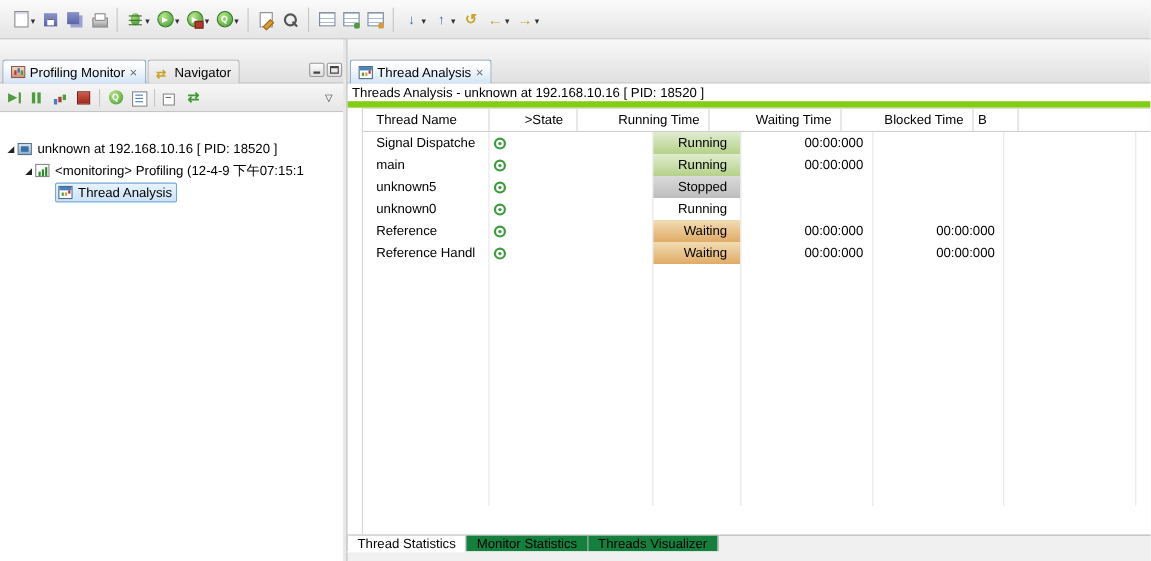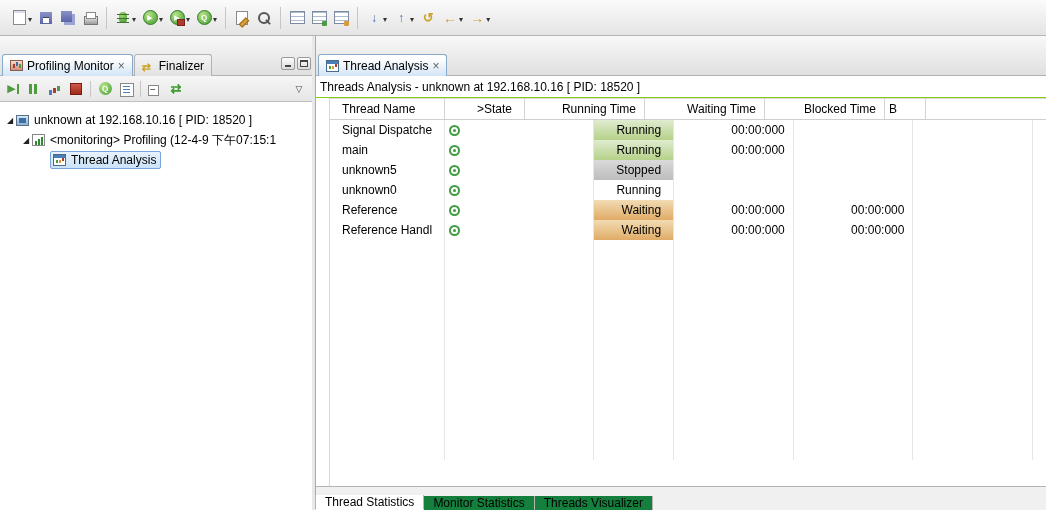--- a/index.html
+++ b/index.html
@@ -79,33 +79,33 @@
   .vi-list::before{content:"";width:12px;height:12px;border:1px solid #888;background:#fff;position:absolute;left:3px;top:3px}
   .vi-list::after{content:"";position:absolute;left:6px;top:6px;width:7px;height:1px;background:#4a7ebb;box-shadow:0 3px 0 #4a7ebb,0 6px 0 #4a7ebb}
   .vi-collapse::before{content:"";width:9px;height:9px;border:1px solid #888;background:#fff;position:absolute;left:2px;top:5px}
   .vi-collapse::after{content:"−";position:absolute;left:4px;top:4px;font-size:10px;color:#333}
   .vi-refresh::before{content:"⇄";color:#3f9b2f;font-weight:bold;font-size:13px}
   .view-menu::before{content:"▽";font-size:9px;color:#444}
   .vsep{width:1px;height:16px;background:#c6c6c6;margin:0 2px}
   .vspacer{flex:1}
 
   
-  .tree{flex:1;background:#fff;padding-top:8px;overflow:hidden}
+  .tree{flex:1;background:#fff;padding-top:23px;overflow:hidden}
   .trow{height:20px;display:flex;align-items:center;white-space:nowrap;cursor:default}
   .twisty{width:12px;text-align:center;font-size:8px;color:#222;flex:0 0 12px}
   .twisty::before{content:"◢"}
   .nico-host{width:13px;height:11px;border:1px solid #55708a;background:linear-gradient(#d8e8f4,#8fb0cc);position:relative;margin-right:5px;flex:0 0 13px}
   .nico-host::before{content:"";position:absolute;left:2px;top:2px;width:7px;height:5px;background:#3a6ea5}
   .nico-chart{width:13px;height:12px;border:1px solid #888;margin-right:5px;flex:0 0 13px;background:linear-gradient(#2e8b2e,#2e8b2e) 2px 6px/2px 4px no-repeat,linear-gradient(#2e8b2e,#2e8b2e) 5px 4px/2px 6px no-repeat,linear-gradient(#2e8b2e,#2e8b2e) 8px 2px/2px 8px no-repeat,#fff}
   .nico-window{margin-right:5px;flex:0 0 13px}
   .tree-sel{display:flex;align-items:center;background:linear-gradient(#e8f3fd,#cbe2f7);border:1px solid #74a7d7;border-radius:2px;padding:1px 4px 1px 2px}
   .lvl0{padding-left:4px}.lvl1{padding-left:20px}.lvl2{padding-left:50px}
 
   
-  .edheader{height:22px;background:#fff;border-bottom:1px solid #84cc16;display:flex;align-items:center;padding-left:4px;white-space:nowrap;overflow:hidden}
+  .edheader{height:22px;background:#fff;border-bottom:6px solid #84cc16;display:flex;align-items:center;padding-left:4px;white-space:nowrap;overflow:hidden}
 
   
   .tablewrap{flex:1;background:#fff;padding-left:13px;overflow:hidden;display:flex;flex-direction:row}
   .grid{border-left:1px solid #d8d8d8;border-top:1px solid #d8d8d8;min-width:745px}
   .gh{display:flex;height:21px;border-bottom:1px solid #cfcfcf;background:#fff}
   .gh .hc{border-right:1px solid #d4d4d4;display:flex;align-items:center;white-space:nowrap;overflow:hidden;cursor:default}
   .gr{display:flex;height:20px}
   .gr .c{border-right:1px solid #e6e6e6;display:flex;align-items:center;white-space:nowrap;overflow:hidden}
   .col-name{width:115px;padding-left:12px}
   .col-class{width:150px;padding-left:4px}
@@ -119,21 +119,21 @@
   .tico::before{content:"";position:absolute;left:2px;top:2px;width:3px;height:3px;background:#3f9b3f;border-radius:50%}
 
   
   .hscroll{height:17px;background:#f0f0f0;border:1px solid #d5d5d5;display:flex;align-items:center;margin-top:1px}
   .harrow{width:17px;height:15px;display:flex;align-items:center;justify-content:center;font-size:8px;color:#666;background:linear-gradient(#fdfdfd,#e2e2e2);border:1px solid #c8c8c8}
   .htrack{flex:1;position:relative;height:15px}
   .hthumb{position:absolute;left:44%;width:22%;top:0;height:15px;border:1px solid #b8b8b8;border-radius:2px;background:linear-gradient(#fdfdfd,#d8d8d8);display:flex;align-items:center;justify-content:center;gap:1px}
   .hthumb i{width:1px;height:7px;background:#9a9a9a;display:block}
 
   
-  .bottomtabs{height:24px;display:flex;align-items:flex-end;background:#f0f0f0;border-top:1px solid #b5b5b5}
+  .bottomtabs{height:24px;display:flex;align-items:flex-start;background:#f0f0f0;border-top:1px solid #b5b5b5}
   .btab{display:flex;align-items:center;padding:0 9px;border-right:1px solid #b5b5b5;background:#15803d;white-space:nowrap;cursor:default}
   .btab.sel{background:#fff;border-left:1px solid #b5b5b5;margin-left:-1px;border-bottom:1px solid #fff}
 
   
   .consolestrip{height:26px;border-top:1px solid #9a9a9a;background:linear-gradient(#f6f6f6,#e2e2e2);display:flex;align-items:flex-end;padding-left:2px;overflow:hidden}
   .ctab{height:24px;display:flex;align-items:center;gap:4px;padding:0 7px;border:1px solid #b2b2b2;border-bottom:none;border-radius:3px 3px 0 0;background:linear-gradient(#fff,#ececec);position:relative;top:2px;white-space:nowrap}
   .cicons{margin-left:auto;display:flex;align-items:center;gap:5px;padding-right:8px;align-self:center}
   .cic{width:14px;height:14px;position:relative;display:inline-flex;align-items:center;justify-content:center;opacity:.65}
   .cic-x::before{content:"×";color:#777;font-size:13px;font-weight:bold}
   .cic-xx::before{content:"×";color:#777;font-size:11px;font-weight:bold;text-shadow:4px 2px 0 #999}
@@ -234,21 +234,21 @@
 
   <div class="left-part">
     <div class="tabbar">
       <div class="tab sel">
         <span class="pmico"></span>
         <span>Profiling Monitor</span>
         <span class="close-x"></span>
       </div>
       <div class="tab">
         <span class="navico"></span>
-        <span>Finalizer</span>
+        <span>Navigator</span>
       </div>
       <div class="tab-spacer"></div>
       <div class="mini-btn minimize"></div>
       <div class="mini-btn maximize"></div>
     </div>
 
     <div class="view-toolbar">
       <span class="vi vi-resume"></span>
       <span class="vi vi-pause"></span>
       <span class="vi vi-chart"></span>

